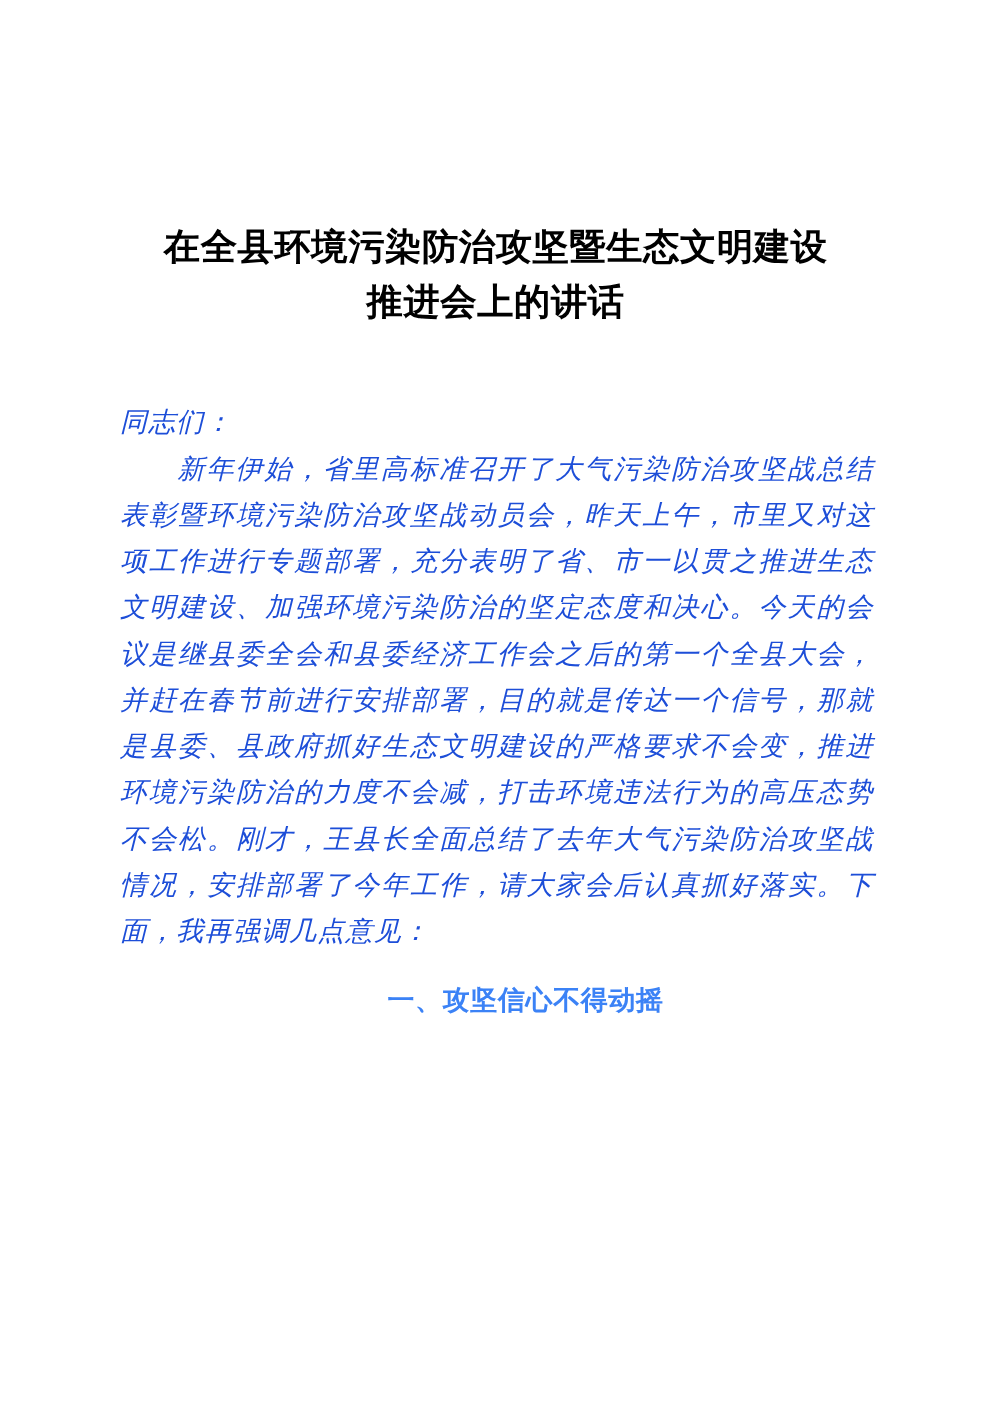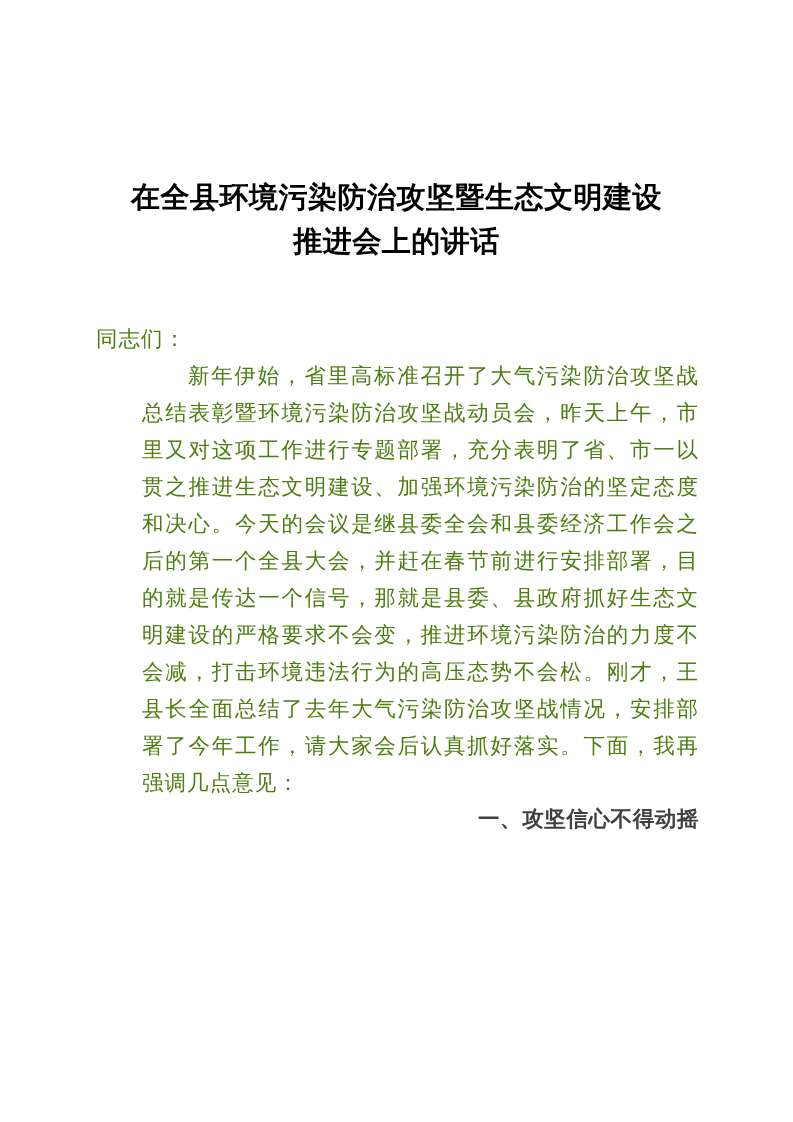--- a/index.html
+++ b/index.html
@@ -37,48 +37,48 @@
     position: absolute;
     left: 96px;
     top: 320px;
     width: 603px;
   }
 
   .para {
     font-family: "DejaVu Serif", "Liberation Serif", serif;
     font-size: 21.5px;
     line-height: 37px;
-    color: #4d7c0f;
+    color: #1d4ed8;
     text-align: justify;
     text-justify: inter-character;
     margin: 0;
     letter-spacing: 1.05px;
     word-break: break-all;
+    font-style: italic;
   }
 
   .para.indent-2 {
     text-indent: 46px;
-    margin-left: 46px;
   }
 
   .para.no-indent {
     text-indent: 0;
   }
 
   
   .section-heading {
     font-family: "Liberation Sans", "DejaVu Sans", sans-serif;
     font-size: 21.5px;
     line-height: 37px;
     font-weight: bold;
-    color: #404040;
+    color: #3b82f6;
     text-indent: 46px;
     letter-spacing: 0.6px;
-    margin: 0;
-    text-align: right;
+    margin: 18px;
+    text-align: center;
   }
 </style>
 </head>
 <body>
 
 <div class="page">
 
   <h1 class="doc-title">在全县环境污染防治攻坚暨生态文明建设
 推进会上的讲话</h1>
 

